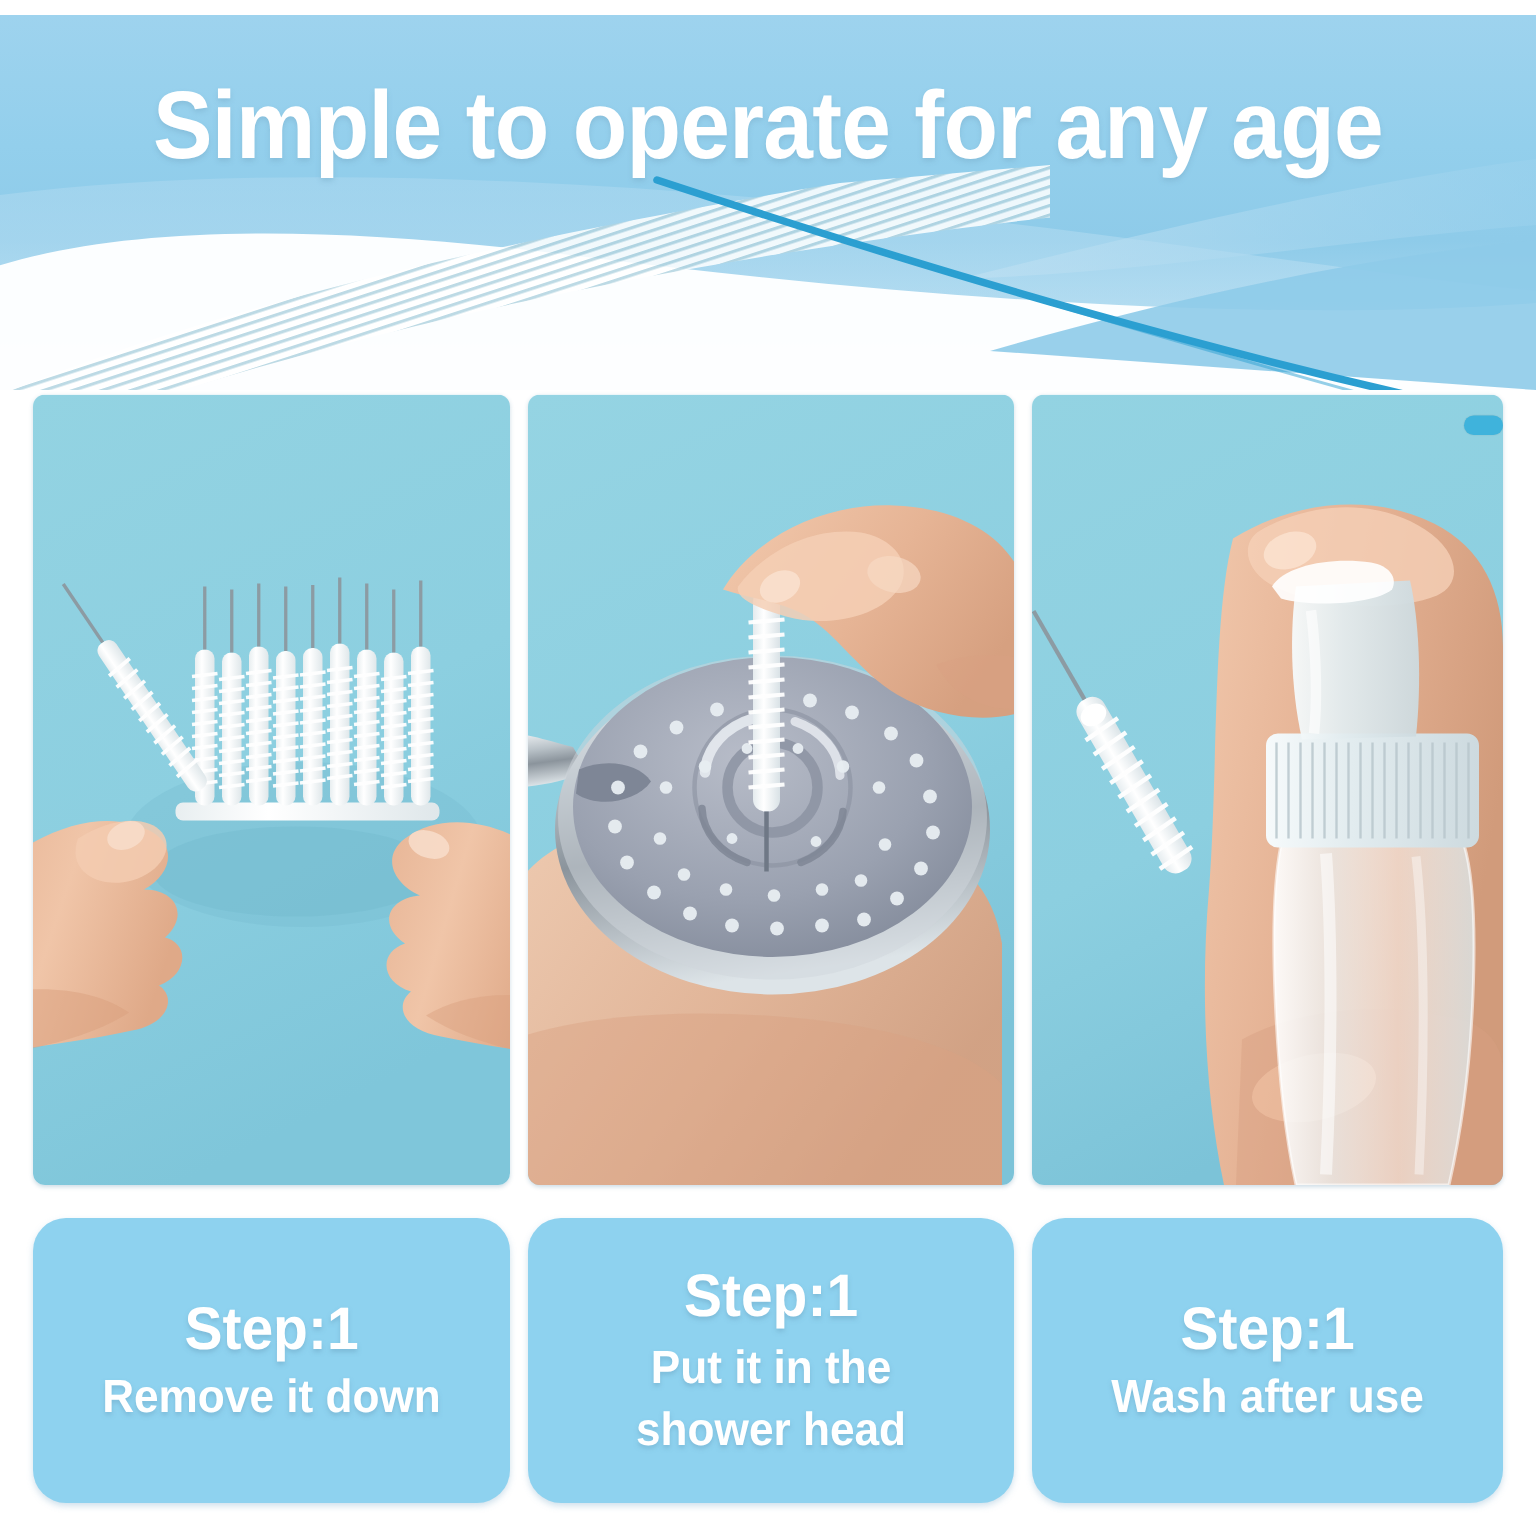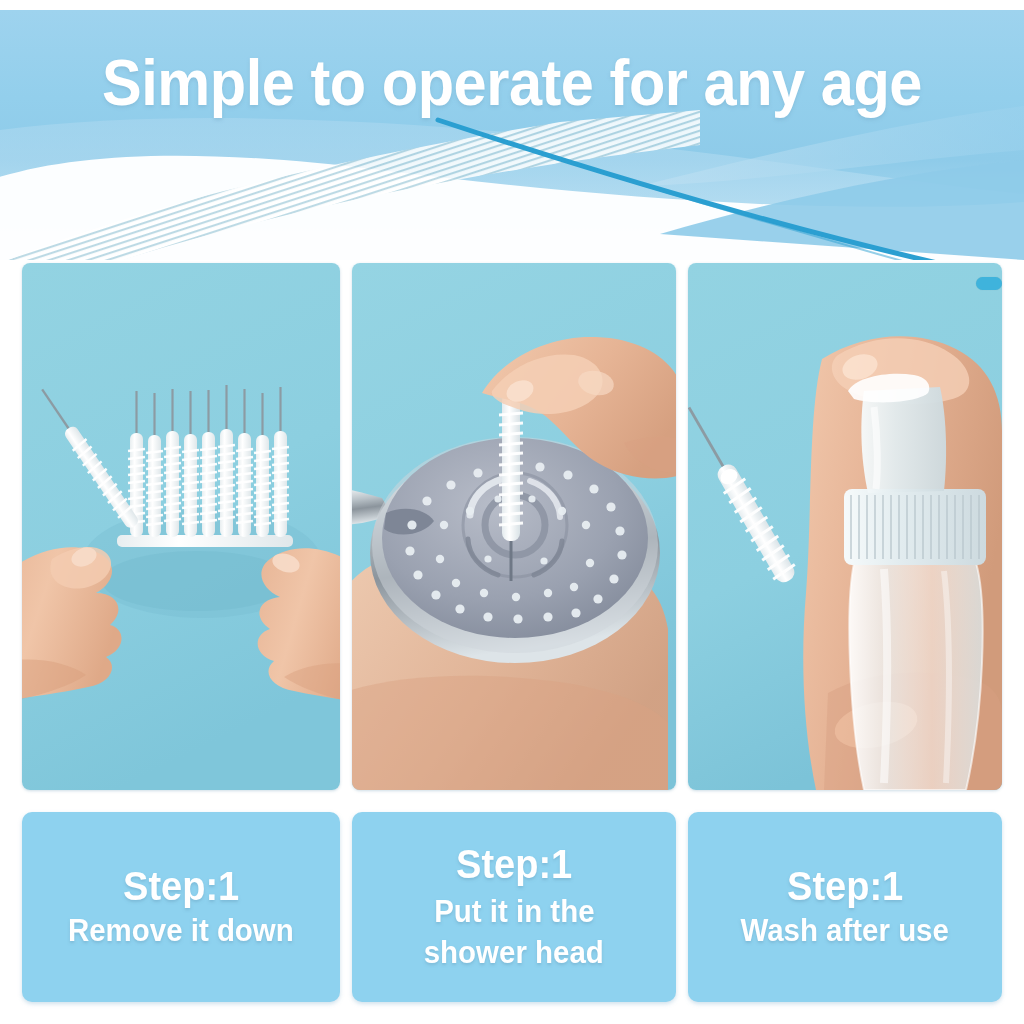--- a/index.html
+++ b/index.html
@@ -54,25 +54,25 @@
     background:#3fb3dc; border-radius:7px;
     box-shadow:0 0 1px rgba(0,0,0,0.15);
   }
 
   
   .steps{
     position:absolute; left:22px; top:812px; width:980px; height:190px;
     display:flex; gap:12px;
   }
   .step-box{
-    border-radius:10px;
+    border-radius:22px;
     background:#8ed2ef;
     box-shadow:0 2px 4px rgba(120,170,200,0.35);
     display:flex; flex-direction:column;
-    align-items:center; justify-content:center;
+    justify-content:center;
     padding:6px 10px;
     color:#ffffff;
     text-align:center;
   }
   .step-box.s1{ width:318px; }
   .step-box.s2{ width:324px; }
   .step-box.s3{ width:314px; }
   .step-title{
     font-size:40px; font-weight:bold; line-height:1.12;
     text-shadow:0 2px 3px rgba(110,165,195,0.5);

